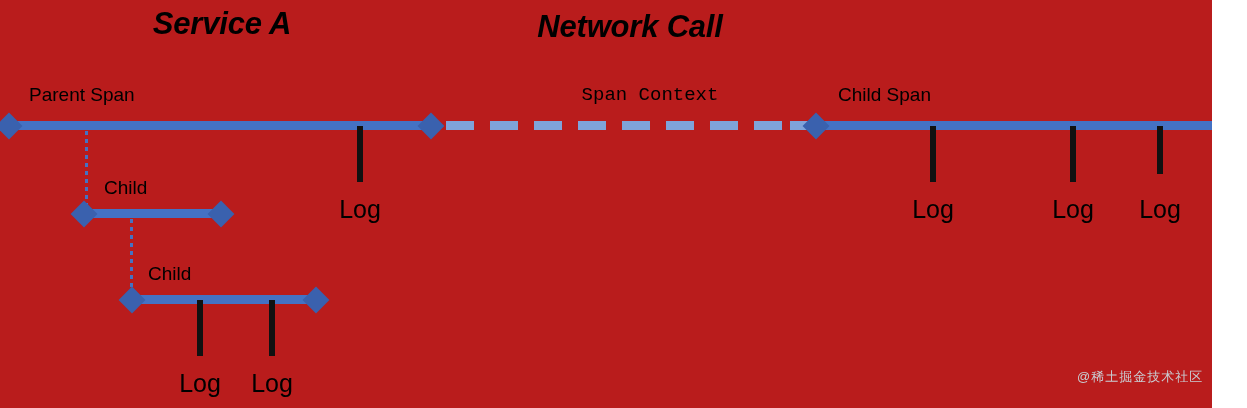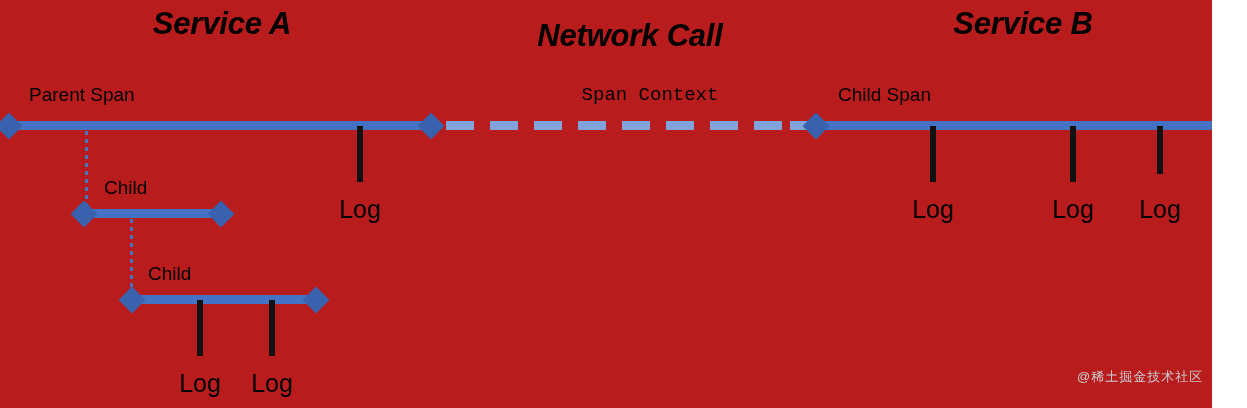--- a/index.html
+++ b/index.html
@@ -103,22 +103,21 @@
     letter-spacing: 1px;
     margin-left: 21px;
   }
 </style>
 </head>
 <body>
 
 <div id="canvas">
 
   <div class="section-title" style="left:222px; top:6px;">Service A</div>
-  <div class="section-title" style="left:630px; top:18px;">Network Call</div>
-  <div class="section-title" style="left:1023px; top:6px;">Service B</div>
+  <div class="section-title" style="left:630px; top:9px;">Network Call</div>
 
   <div class="span-label" style="left:29px; top:84px;">Parent Span</div>
   <div class="span-bar" style="left:8px; top:121px; width:424px;"></div>
   <div class="diamond" style="left:9px; top:126px;"></div>
   <div class="diamond" style="left:431px; top:126px;"></div>
   <div class="log-tick" style="left:360px; top:126px; height:56px;"></div>
   <div class="log-label" style="left:360px; top:195px;">Log</div>
 
   <div class="dotted-connector" style="left:85px; top:131px; height:83px;"></div>
 

